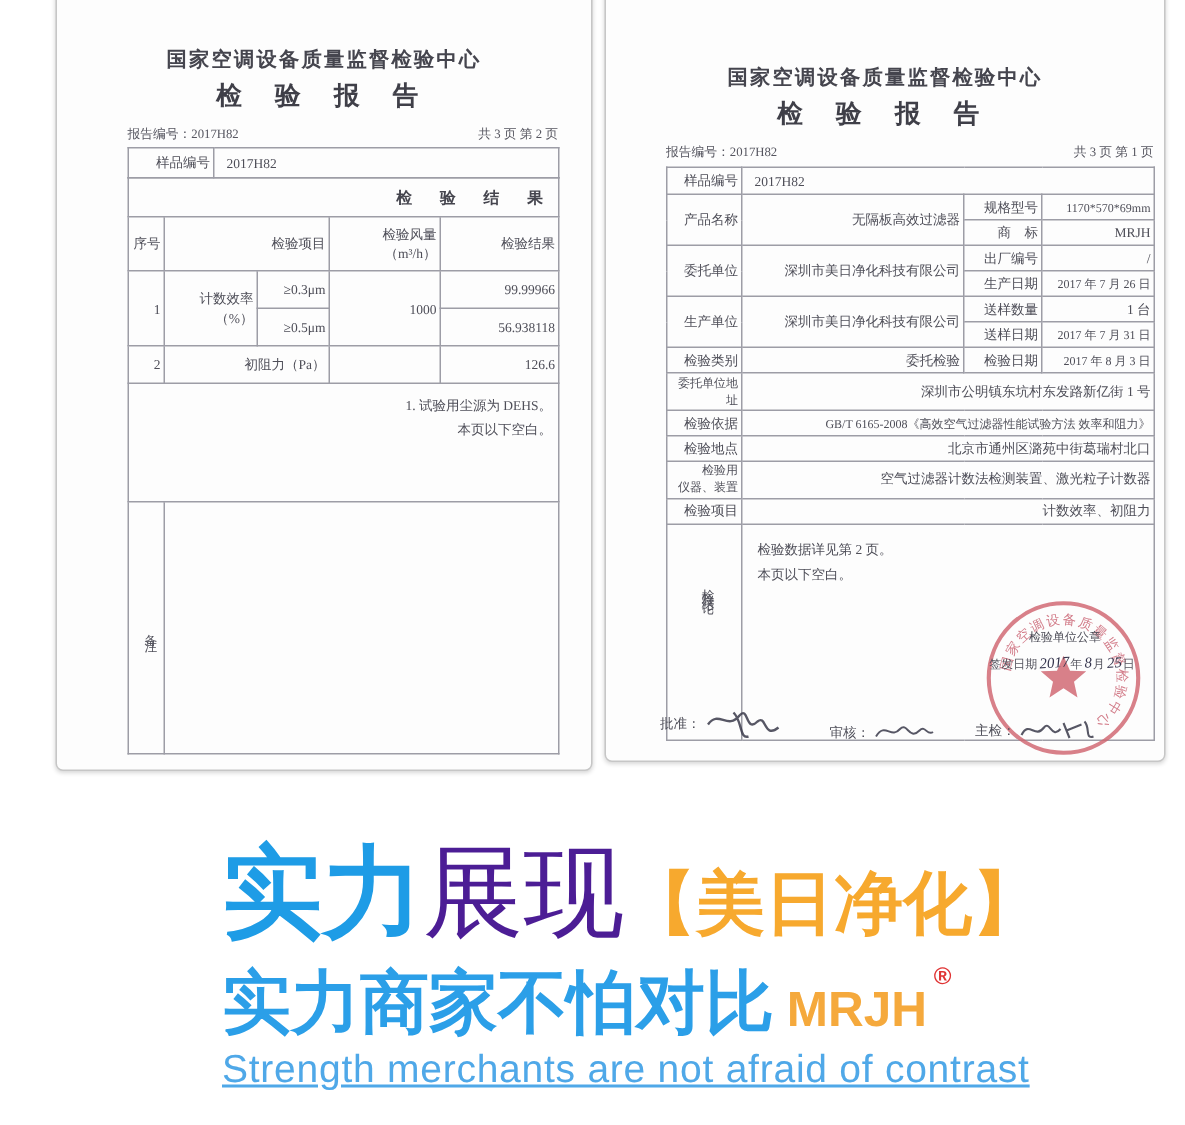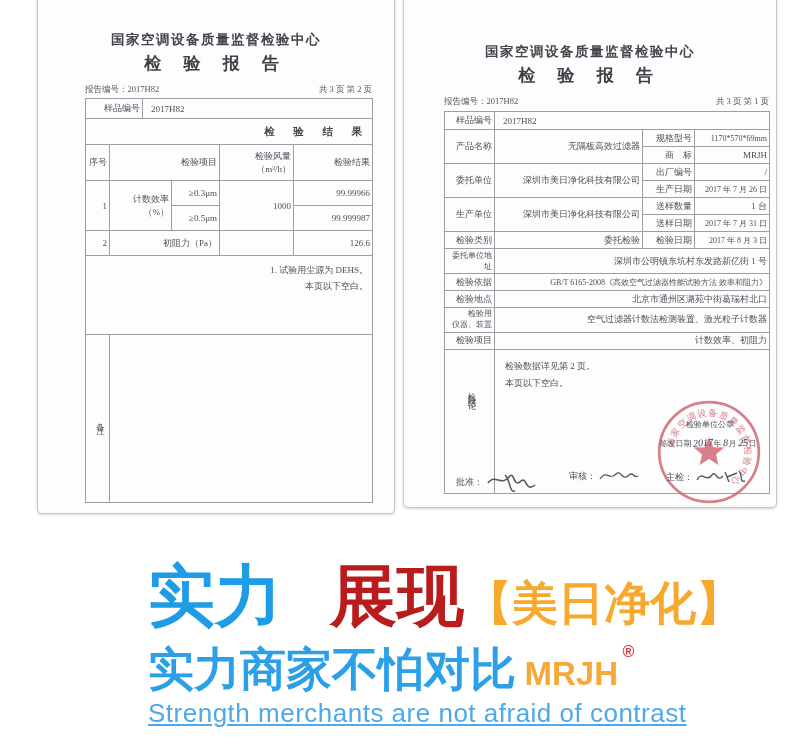--- a/index.html
+++ b/index.html
@@ -54,30 +54,30 @@
   .small{font-size:8px;}
   .lh13{line-height:1.35;}
   
   .stamp{position:absolute;left:252px;top:408px;width:106px;height:106px;opacity:.82;z-index:2;}
   .seal-caption{position:absolute;left:250px;top:428px;width:112px;text-align:center;
     font-size:8px;color:#4a4a55;z-index:3;}
   .issue-line{position:absolute;left:228px;top:446px;width:152px;text-align:center;
     font-size:8px;color:#55555f;z-index:3;white-space:nowrap;}
   .hw{font-style:italic;color:#34344c;font-size:10px;display:inline-block;transform:rotate(-4deg);margin:0 1px;}
   
-  .sign-row{position:absolute;left:52px;top:476px;width:325px;display:flex;
-    align-items:flex-start;font-size:9px;color:#4e4e58;z-index:4;}
+  .sign-row{position:absolute;left:36px;top:476px;width:325px;display:flex;
+    align-items:flex-end;font-size:9px;color:#4e4e58;z-index:4;}
   .sign-item{display:flex;align-items:center;}
   .sign-item + .sign-item{margin-left:26px;}
   .scribble{margin-left:2px;}
   
   .banner{position:absolute;left:148px;top:562px;line-height:1;}
   .bl1{display:flex;align-items:baseline;white-space:nowrap;}
   .b-strength{font-size:67px;font-weight:900;color:#1E9CE6;}
-  .b-show{font-size:67px;font-weight:700;color:#b91c1c;margin-left:48px;}
+  .b-show{font-size:67px;font-weight:400;color:#4c1d95;}
   .b-bracket{font-size:46px;font-weight:700;color:#F7A92E;margin-left:2px;}
   .bl2{margin-top:15px;white-space:nowrap;}
   .b-sub{font-size:46px;font-weight:700;color:#2B9FE8;}
   .b-brand{font-size:33px;font-weight:700;color:#F5A93C;margin-left:4px;}
   .b-reg{font-size:16px;font-weight:700;color:#E03434;vertical-align:28px;}
   .bl3{margin-top:8px;font-size:26px;font-weight:500;color:#4FA8E8;letter-spacing:.5px;white-space:nowrap;text-decoration:underline;}
 </style>
 </head>
 <body>
 
@@ -122,21 +122,21 @@
     </tr>
     <tr class="h25">
       <td rowspan="2">1</td>
       <td rowspan="2">计数效率（%）</td>
       <td>≥0.3μm</td>
       <td rowspan="2">1000</td>
       <td>99.99966</td>
     </tr>
     <tr class="h25">
       <td>≥0.5μm</td>
-      <td>99.999987</td>
+      <td>56.938118</td>
     </tr>
     <tr class="h25">
       <td>2</td>
       <td colspan="2">初阻力（Pa）</td>
       <td></td>
       <td>126.6</td>
     </tr>
     <tr>
       <td colspan="5" class="notes-cell">
         <span>1. 试验用尘源为 DEHS。</span><br>

